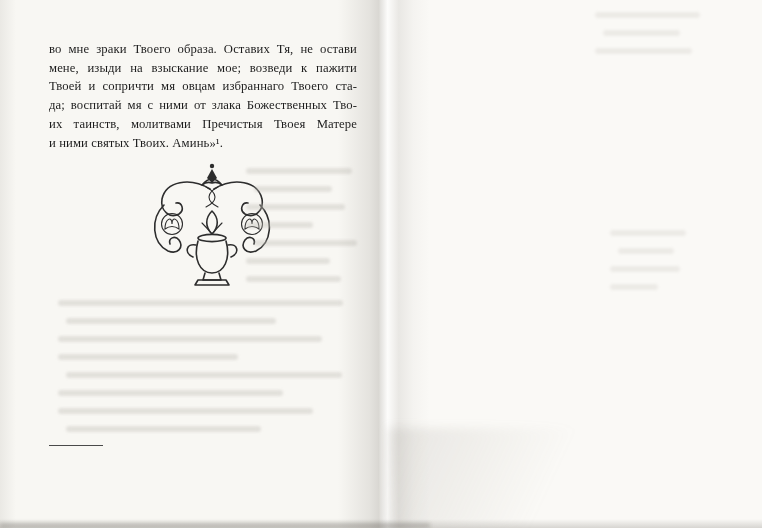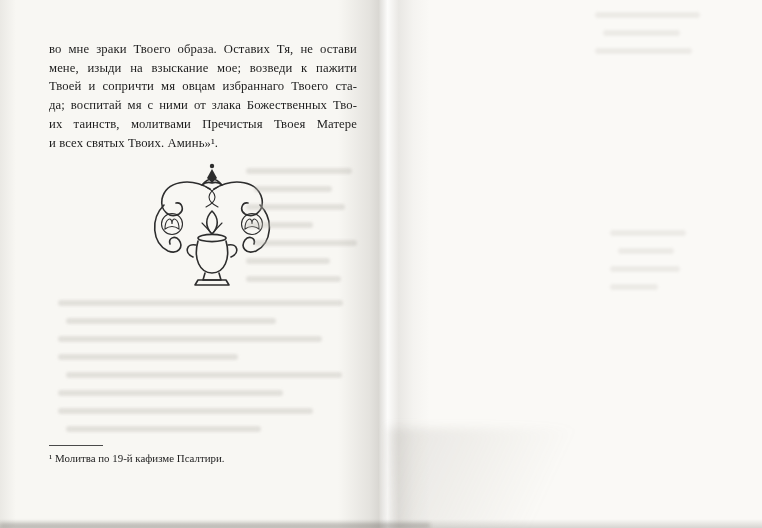--- a/index.html
+++ b/index.html
@@ -62,21 +62,21 @@
 
 <div class="book">
 
   <div class="page page-left">
     <div class="prayer">
         <div class="pline">во мне зраки Твоего образа. Оставих Тя, не остави</div>
         <div class="pline">мене, изыди на взыскание мое; возведи к пажити</div>
         <div class="pline">Твоей и сопричти мя овцам избраннаго Твоего ста-</div>
         <div class="pline">да; воспитай мя с ними от злака Божественных Тво-</div>
         <div class="pline">их таинств, молитвами Пречистыя Твоея Матере</div>
-        <div class="pline last">и всех святых Твоих. Аминь»¹.</div>
+        <div class="pline last">и ними святых Твоих. Аминь»¹.</div>
       </div>
 
     <div class="vase-wrap">
       <svg viewBox="0 0 160 132">
         <circle class="ink-fill" cx="80" cy="5" r="2.2"></circle>
         <path class="ink-fill" d="M80 8 l5 9 -5 5 -5 -5 z"></path>
         <path class="ink" d="M70 24 Q80 12 90 24 Q85 20 80 22 Q75 20 70 24 z"></path>
         <path class="ink-thin" d="M74 26 C 86 32, 86 40, 74 46 M86 26 C 74 32, 74 40, 86 46"></path>
         <path class="ink" d="M78 28 C 58 16, 34 20, 30 38 C 28 50, 38 58, 47 53 C 53 49, 50 41, 44 42"></path>
         <path class="ink" d="M82 28 C 102 16, 126 20, 130 38 C 132 50, 122 58, 113 53 C 107 49, 110 41, 116 42"></path>
@@ -111,21 +111,20 @@
         <div class="bar" style="width: 70%; margin-left: 8px;"></div>
         <div class="bar" style="width: 88%; margin-left: 0px;"></div>
         <div class="bar" style="width: 60%; margin-left: 0px;"></div>
         <div class="bar" style="width: 92%; margin-left: 8px;"></div>
         <div class="bar" style="width: 75%; margin-left: 0px;"></div>
         <div class="bar" style="width: 85%; margin-left: 0px;"></div>
         <div class="bar" style="width: 65%; margin-left: 8px;"></div>
       </div>
 
     <div class="footnote-rule"></div>
-    <div class="footnote">¹ Молитва по 19-й кафизме Псалтири.</div>
   </div>
 
   <div class="page page-right">
     <div class="ghost ghost-right" style="left:215px;top:12px;width:110px;">
         <div class="bar" style="width: 95%; margin-left: 0px;"></div>
         <div class="bar" style="width: 70%; margin-left: 8px;"></div>
         <div class="bar" style="width: 88%; margin-left: 0px;"></div>
       </div>
 
     <div class="ghost ghost-right" style="left:230px;top:230px;width:80px;">

